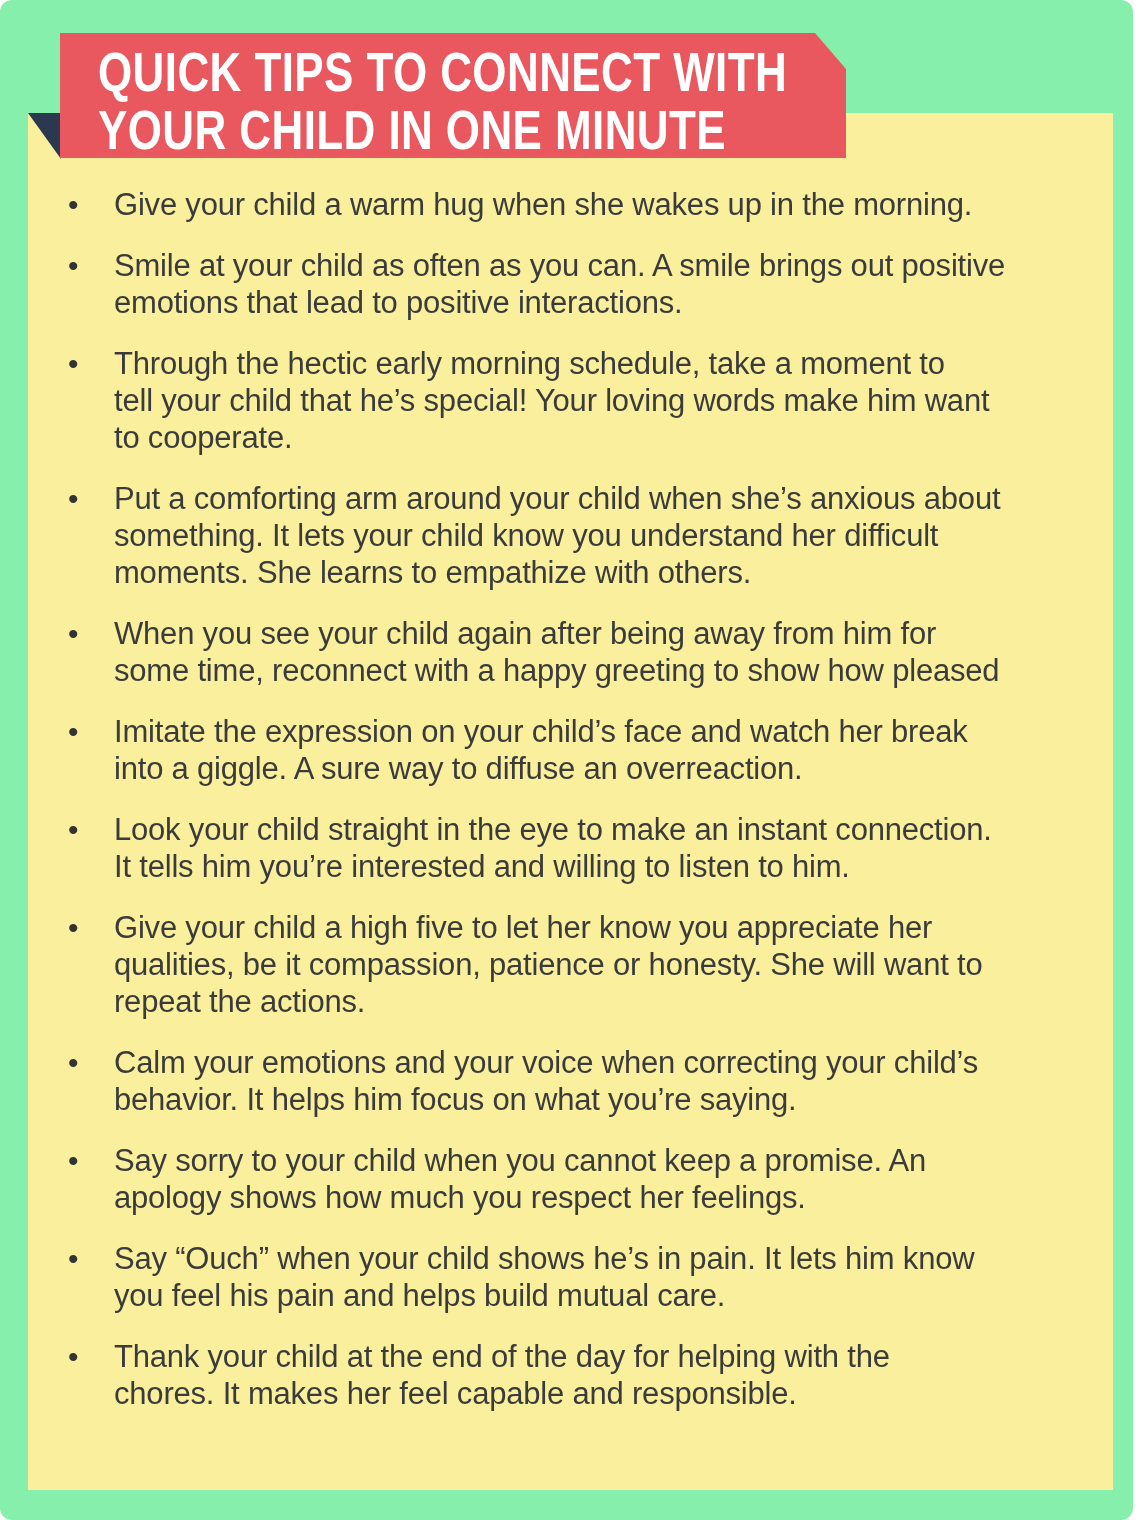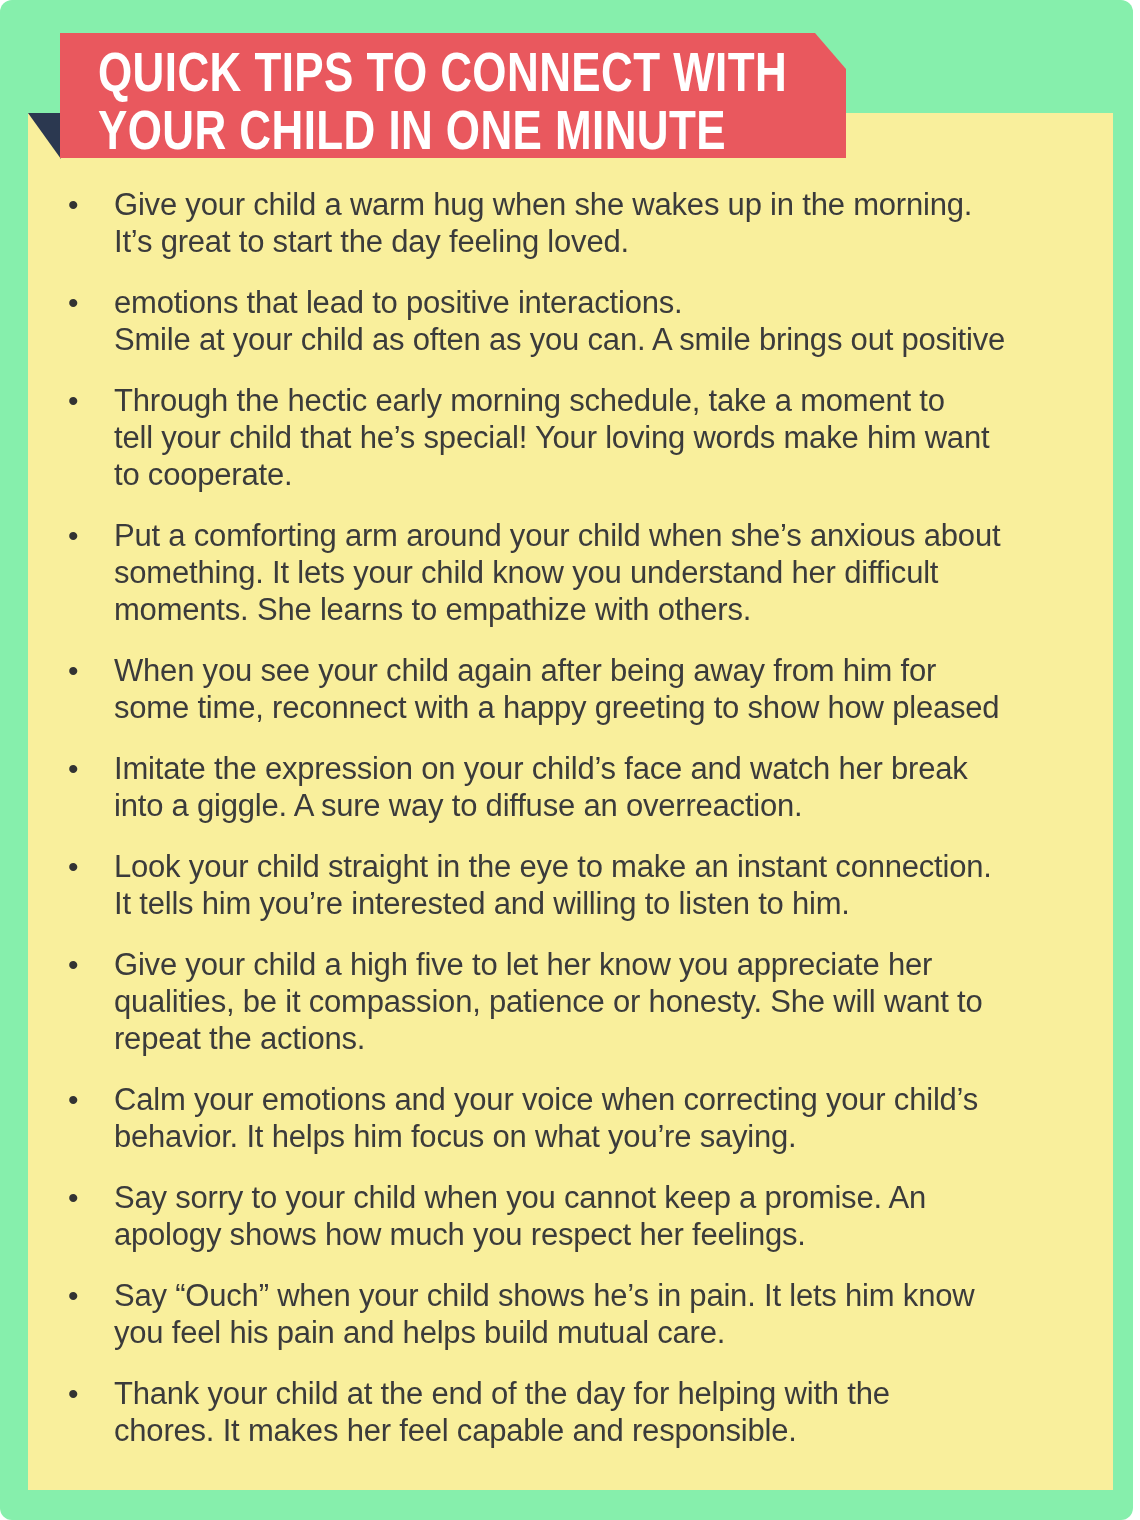--- a/index.html
+++ b/index.html
@@ -89,28 +89,27 @@
     <div class="banner-title">
       <div>QUICK TIPS TO CONNECT WITH</div>
       <div>YOUR CHILD IN ONE MINUTE</div>
     </div>
   </div>
   <ul class="tips">
       <li class="tip-item">
         <span class="bullet">•</span>
         <div class="tip-lines">
           <div>Give your child a warm hug when she wakes up in the morning.</div>
-          <div>It’s great to start the day feeling loved.</div>
         </div>
       </li>
       <li class="tip-item">
         <span class="bullet">•</span>
         <div class="tip-lines">
+          <div>Smile at your child as often as you can. A smile brings out positive</div>
           <div>emotions that lead to positive interactions.</div>
-          <div>Smile at your child as often as you can. A smile brings out positive</div>
         </div>
       </li>
       <li class="tip-item">
         <span class="bullet">•</span>
         <div class="tip-lines">
           <div>Through the hectic early morning schedule, take a moment to</div>
           <div>tell your child that he’s special! Your loving words make him want</div>
           <div>to cooperate.</div>
         </div>
       </li>

